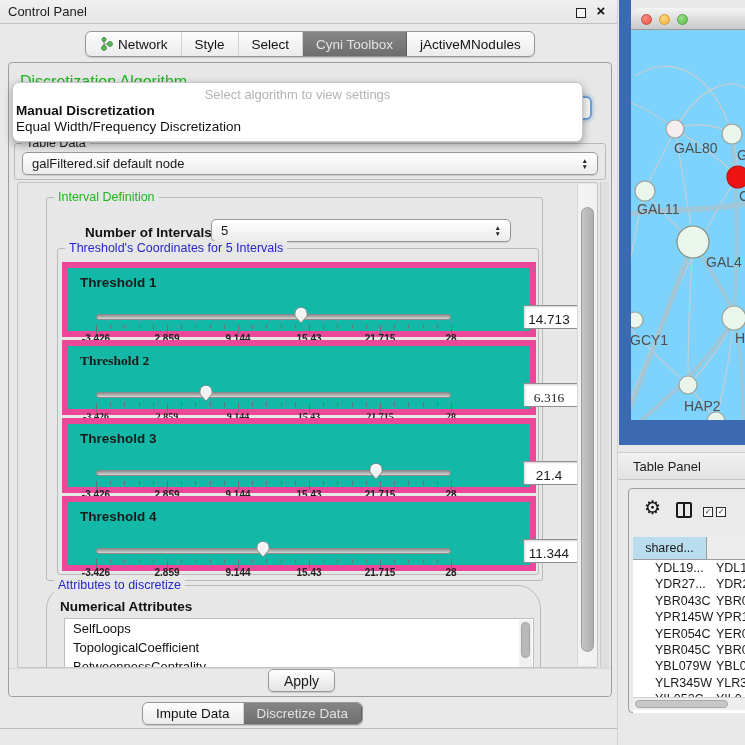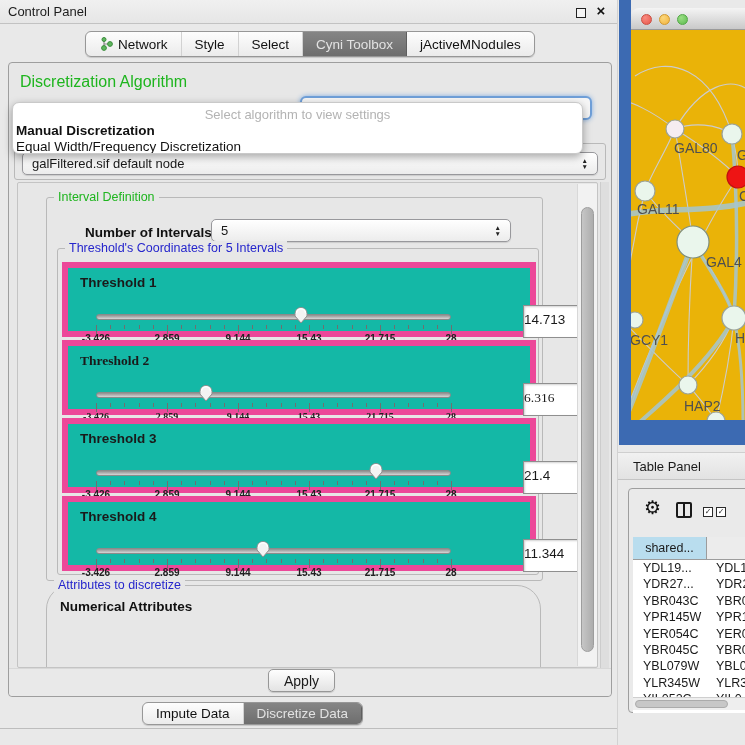--- a/index.html
+++ b/index.html
@@ -26,21 +26,21 @@
 
   .group { position:absolute; border:1px solid #b9b9b9; border-radius:3px; }
   .gtitle { position:absolute; top:-8px; left:7px; background:#e7e7e7; padding:0 4px; font-size:12.5px; line-height:15px; white-space:nowrap; }
   .green { color:#1eb51e; }
   .blue { color:#2525cc; }
 
   .combo { position:absolute; display:flex; align-items:center; border:1px solid #98989c; border-radius:5px; background:linear-gradient(#ffffff,#ececec); font-size:13px; padding:0 9px; box-shadow:inset 0 1px 0 #fff, 0 1px 1px rgba(0,0,0,.12); }
   .spin { margin-left:auto; display:flex; flex-direction:column; font-size:6.5px; line-height:5.2px; color:#222; letter-spacing:0; }
 
   
-  .popup { left:12px; top:82px; width:571px; height:52px; background:#fff; border:1px solid #c9c9c9; border-radius:7px; box-shadow:0 3px 8px rgba(0,0,0,.35); z-index:60; overflow:hidden;margin-top:20px; }
+  .popup { left:12px; top:82px; width:571px; height:60px; background:#fff; border:1px solid #c9c9c9; border-radius:7px; box-shadow:0 3px 8px rgba(0,0,0,.35); z-index:60; overflow:hidden; }
   .popup .hint { position:absolute; left:0; top:4px; width:100%; text-align:center; font-size:13px; color:#b3b3b3; }
   .popup .it { position:absolute; left:2px; width:560px; font-size:13.5px; color:#111; padding-left:1px; }
   .popup .it.b { font-weight:bold; }
 
   .focus-combo { left:300px; top:96px; width:292px; height:24px; border:2px solid #6f9fd8; border-radius:6px; background:#f6f6f6; box-shadow:0 0 5px #82aee2; z-index:10; }
 
   
   .viewport { left:17px; top:182px; width:581px; height:486px; overflow:hidden; background:#e7e7e7; border:1px solid #c4c4c4; border-radius:2px; }
   .vscroll { left:577px; top:184px; width:20px; height:482px; background:#f2f2f2; border-left:1px solid #d8d8d8; z-index:5; }
   .vscroll .thumb { position:absolute; left:3px; top:23px; width:13px; height:445px; background:linear-gradient(90deg,#c6c6c6,#adadad); border-radius:7px; border:1px solid #9d9d9d; }
@@ -50,53 +50,53 @@
 
   .thr-panel { position:absolute; left:4px; width:474px; height:75px; border:6px solid #ec4899; background:#14b8a6; }
   .thr-label { position:absolute; left:12px; top:7px; font-weight:bold; font-size:13.5px; }
   .slider { position:absolute; left:28px; top:0; width:355px; height:75px; }
   .track { position:absolute; left:0; top:46px; width:355px; height:6px; border-radius:3px; background:linear-gradient(#8f8f8f,#d6d6d6); border:1px solid #8b8b8b; }
   .ticks { position:absolute; left:0; top:57px; width:355px; height:9px; }
   .tick { position:absolute; top:0; width:1px; background:#6f6f6f; }
   .tlabels { position:absolute; left:0; top:65px; width:355px; height:10px; }
   .tlab { position:absolute; transform:translateX(-50%); font-size:10px; font-weight:bold; color:#222; white-space:nowrap; }
   .handle { position:absolute; top:38px; width:15px; height:18px; transform:translateX(-50%); }
-  .vfield { position:absolute; left:455px; top:37px; width:58px; height:33px; background:#fff; border:1px solid #8f8f8f; box-shadow:inset 1px 1px 2px rgba(0,0,0,.18); font-size:13.5px; text-align:left; padding:6px 6px 0 0; }
+  .vfield { position:absolute; left:455px; top:37px; width:58px; height:24px; background:#fff; border:1px solid #8f8f8f; box-shadow:inset 1px 1px 2px rgba(0,0,0,.18); font-size:13.5px; text-align:center; padding:6px 6px 0 0; }
 
   .listbox { position:absolute; left:17px; top:32px; width:470px; height:62px; background:#fff; border:1px solid #bdbdbd; }
   .listbox .li { padding:2px 0 2px 8px; font-size:13px; height:19px; line-height:15px; color:#111; }
   .list-scroll { position:absolute; right:1px; top:1px; width:13px; height:58px; background:#f0f0f0; }
   .list-scroll .thumb { position:absolute; left:2px; top:2px; width:9px; height:36px; background:#b9b9b9; border-radius:5px; border:1px solid #a2a2a2; }
 
   .apply-strip { left:9px; top:668px; width:602px; height:28px; background:#e9e9e9; border-top:1px solid #d8d8d8; border-radius:0 0 4px 4px; }
   .btn { position:absolute; display:flex; align-items:center; justify-content:center; border:1px solid #979797; border-radius:5px; background:linear-gradient(#fefefe,#e3e3e3); font-size:14px; box-shadow:0 1px 1px rgba(0,0,0,.15); }
   .bottom-line { left:0; top:728px; width:618px; height:1px; background:#bdbdbd; }
   .sash { left:617px; top:0; width:1px; height:745px; background:#d2d2d2; }
 
   
   .blue-strip { left:619px; top:0; width:12px; height:445px; background:#3c6ab2; }
   .blue-bottom { left:619px; top:420px; width:126px; height:25px; background:#3c6ab2; }
   .mac-titlebar { left:631px; top:8px; width:114px; height:22px; background:linear-gradient(#f4f4f4,#c9c9c9); border-bottom:1px solid #9a9a9a; border-radius:8px 0 0 0; }
   .light { position:absolute; top:5.5px; width:11px; height:11px; border-radius:50%; }
-  .canvas { left:631px; top:30px; width:114px; height:390px; background:#eab308; overflow:hidden; }
+  .canvas { left:631px; top:30px; width:114px; height:390px; background:#7dd3fc; overflow:hidden; }
   .net-label { position:absolute; font-size:14px; color:#4f4f4f; white-space:nowrap; }
 
   .tp-bar { left:618px; top:452px; width:127px; height:28px; background:linear-gradient(#f1f1f1,#e2e2e2); border-top:1px solid #cfcfcf; border-bottom:1px solid #c4c4c4; }
   .tp-bar .t { position:absolute; left:15px; top:6px; font-size:13px; }
   .tp-body { left:628px; top:488px; width:130px; height:225px; background:#eaeaea; border:1px solid #9e9e9e; border-radius:4px; }
   .gear { position:absolute; left:644px; top:498px; font-size:19px; color:#111; line-height:19px; }
   .splitcol { position:absolute; left:676px; top:502px; width:16px; height:16px; border:2px solid #1a1a1a; border-radius:2px; }
   .splitcol:before { content:""; position:absolute; left:5px; top:0; width:2px; height:12px; background:#1a1a1a; }
   .cb { position:absolute; top:507px; width:10px; height:10px; border:1.4px solid #2a2a2a; font-size:8px; line-height:8px; text-align:center; color:#2a2a2a; background:#fff; }
   .tp-table { left:633px; top:537px; width:112px; height:176px; background:#fff; overflow:hidden; }
   .th-row { position:absolute; left:0; top:0; height:23px; width:200px; display:flex; }
   .th { border-right:1px solid #9c9c9c; border-bottom:1px solid #9c9c9c; font-size:12.5px; display:flex; align-items:center; justify-content:center; }
   .rows { position:absolute; left:0; top:23px; width:200px; height:137px; overflow:hidden; }
   .trow { display:flex; height:16.4px; line-height:16.4px; font-size:12.5px; }
-  .td1 { width:74px; padding-left:10px; }
+  .td1 { width:74px; padding-left:22px; }
   .td2 { width:110px; padding-left:9px; }
   .hscroll { position:absolute; left:0; top:160px; width:112px; height:13px; background:#eeeeee; border-top:1px solid #cfcfcf; }
   .hscroll .thumb { position:absolute; left:2px; top:2px; width:93px; height:8px; background:#c7c7c7; border:1px solid #ababab; border-radius:4px; }
 </style>
 </head>
 <body>
 
 <div id="app">
 
   <div class="abs titlebar">
@@ -354,20 +354,28 @@
                 <path d="M3,7.2 a4.5,4.5 0 0 1 9,0" fill="none" stroke="#ffffff" stroke-width="1.4"></path>
               </svg></span>
           </div>
           <div class="vfield">11.344</div>
         </div>
       </div>
 
     <div class="group" style="left:28px; top:402px; width:495px; height:110px;border-radius:24px;">
       <span class="gtitle blue">Attributes to discretize</span>
       <span class="bold-label" style="left:13px; top:13px;">Numerical Attributes</span>
+      <div class="listbox" id="attr-list">
+        <div class="li">SelfLoops</div>
+          <div class="li">TopologicalCoefficient</div>
+          <div class="li">BetweennessCentrality</div>
+          <div class="list-scroll">
+            <span class="thumb"></span>
+          </div>
+      </div>
     </div>
   </div>
 
   <div class="abs vscroll">
       <span class="thumb"></span>
     </div>
   <div class="abs outer-gutter"></div>
 
   <div class="abs apply-strip"></div>
   <div class="btn" style="left:268px; top:669px; width:67px; height:23px;">

